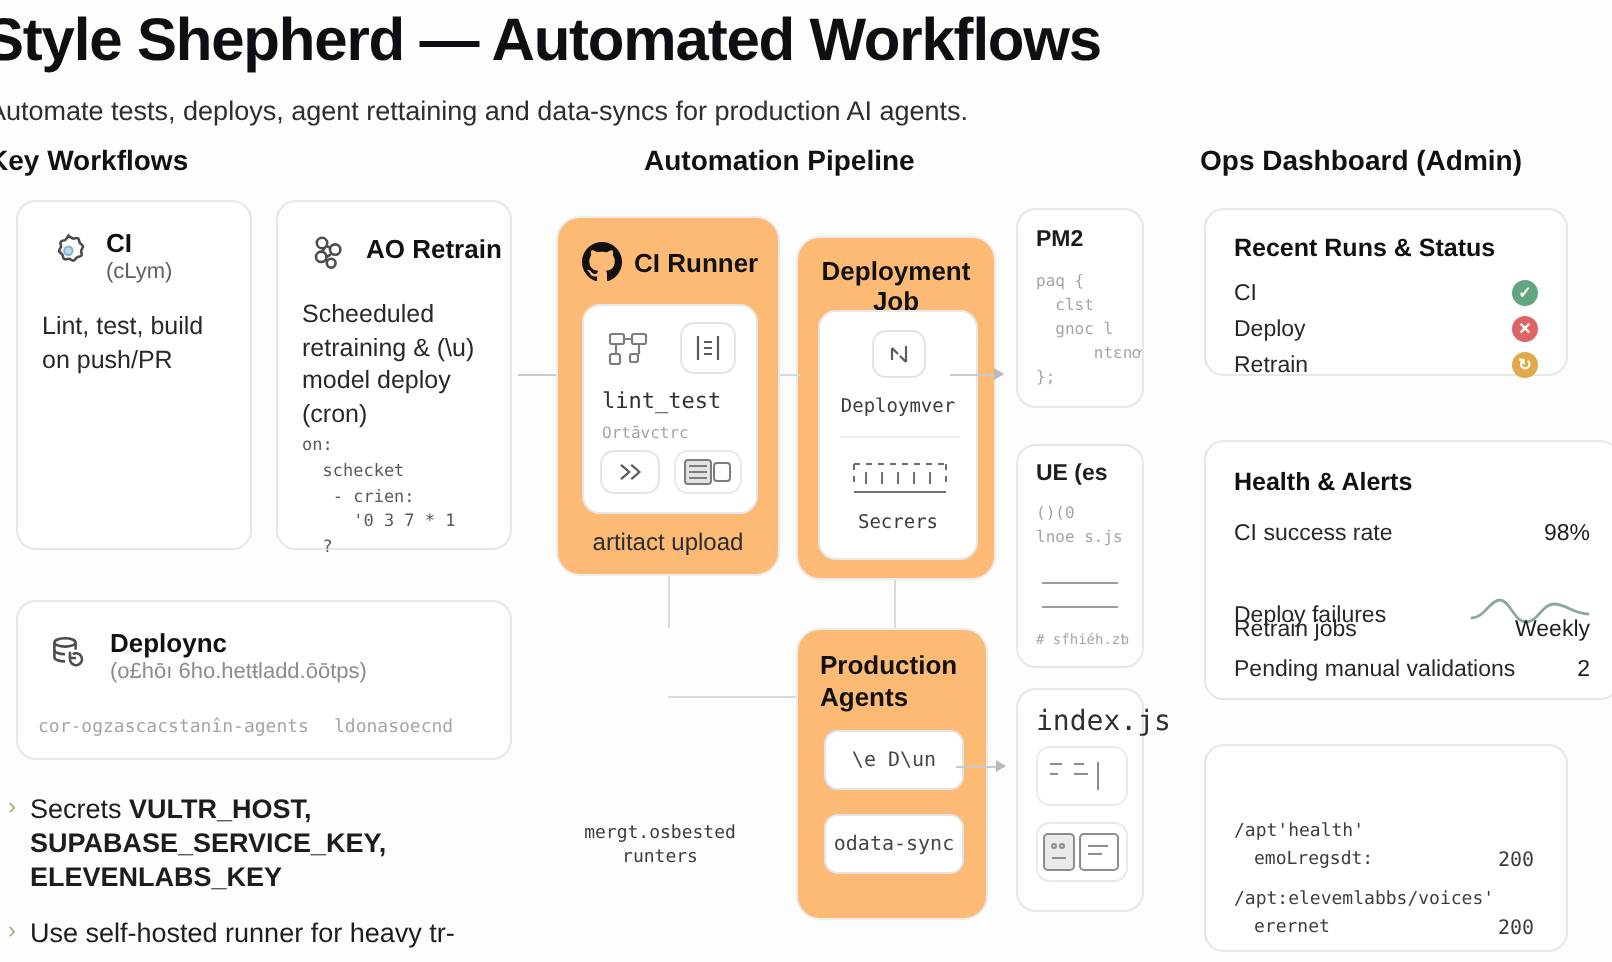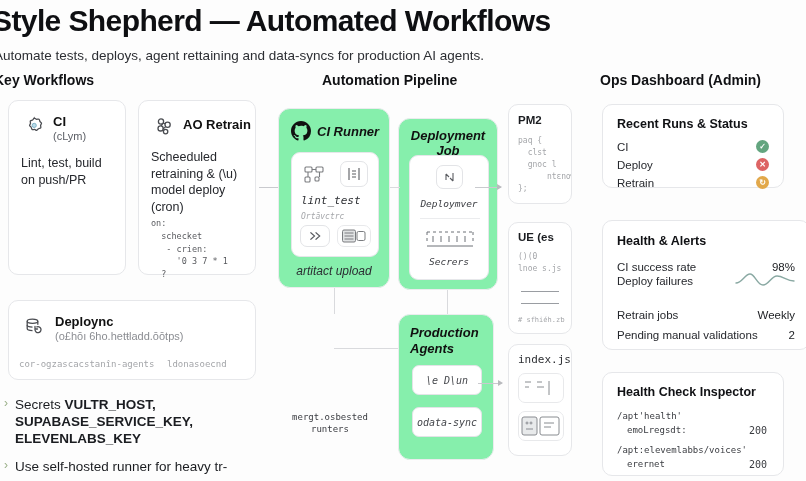--- a/index.html
+++ b/index.html
@@ -29,22 +29,22 @@
   .ch-left{left:-6px;}
   .ch-mid{left:322px;}
   .ch-right{left:600px;}
 
   
   .card{
     position:absolute;background:#fff;border:1px solid #e6e7ea;
     border-radius:10px;box-sizing:border-box;
   }
   .card-soft{
-    position:absolute;background:#86efac;border:1px solid #ebecee;
-    border-radius:12px;box-sizing:border-box;font-style:italic;
+    position:absolute;background:#fdba74;border:1px solid #ebecee;
+    border-radius:12px;box-sizing:border-box;
   }
   .inner{
     position:absolute;background:#fff;border:1px solid #e6e7ea;
     border-radius:9px;box-sizing:border-box;
   }
 
   .wf-title{font-size:13px;font-weight:700;color:#111;line-height:1.15;}
   .wf-sub{font-size:11px;color:#5c5f66;line-height:1.15;}
   .wf-desc{font-size:12.5px;color:#26282d;line-height:1.32;}
   .code{
@@ -286,21 +286,21 @@
   <div class="card" style="left:508px;top:222px;width:64px;height:112px;">
     <div style="position:absolute;left:9px;top:8px;font-size:11.5px;font-weight:600;color:#1b1d21;">UE (es</div>
     <div class="code-blur" style="position:absolute;left:9px;top:28px;font-size:8px;">()(0
 lnoe s.js</div>
     <div class="sep" style="left:12px;top:68px;width:38px;background:#9a9da2;"></div>
     <div class="sep" style="left:12px;top:80px;width:38px;background:#9a9da2;"></div>
     <div class="code-blur" style="position:absolute;left:9px;top:92px;font-size:7px;"># sfhiéh.zƅ</div>
   </div>
 
   <div class="card" style="left:508px;top:344px;width:64px;height:112px;">
-    <div style="position:absolute;left:9px;top:8px;font-family:'DejaVu Sans Mono','Liberation Mono',monospace;font-size:11px;color:#2e3034;text-align:right;">index.js</div>
+    <div style="position:absolute;left:9px;top:8px;font-family:'DejaVu Sans Mono','Liberation Mono',monospace;font-size:14px;color:#2e3034;text-align:right;">index.js</div>
     <div class="chip chip-blur" style="left:9px;top:28px;width:46px;height:30px;">
       <svg width="40" height="24" viewBox="0 0 40 24" fill="none" stroke="#6d7076" stroke-width="1">
         <path d="M4 6h6M4 11h4M16 6h5M16 11h7M28 5v14"></path>
       </svg>
     </div>
     <div class="chip chip-blur" style="left:9px;top:66px;width:46px;height:30px;">
       <svg width="42" height="24" viewBox="0 0 42 24" fill="none" stroke="#6d7076" stroke-width="1">
         <rect x="2" y="3" width="15" height="18" rx="2" fill="#e3e5e7"></rect>
         <circle cx="7" cy="9" r="1"></circle>
           <circle cx="11" cy="9" r="1"></circle>
@@ -326,40 +326,39 @@
       <span class="badge b-err">✕</span>
     </div>
   </div>
 
   <div class="card" style="left:602px;top:220px;width:208px;height:130px;">
     <div class="panel-title" style="position:absolute;left:14px;top:13px;">Health &amp; Alerts</div>
     <div class="row" style="top:40px;">
       <span class="k">CI success rate</span>
       <span class="v">98%</span>
     </div>
-    <div class="row" style="top:50px;gap:28px;">
+    <div class="row" style="top:76px;gap:28px;">
       <span class="k">Deploy failures</span>
       <span class="ic">
         <svg width="60" height="18" viewBox="0 0 60 18" fill="none" stroke="#8aa9a3" stroke-width="1.4" stroke-linecap="round">
           <path d="M1 12c6 0 9-9 14-9s7 11 13 11 8-9 14-9 10 5 17 5"></path>
         </svg>
       </span>
     </div>
     <div class="row" style="top:88px;">
       <span class="k">Retrain jobs</span>
       <span class="v">Weekly</span>
     </div>
     <div class="row" style="top:108px;">
       <span class="k">Pending manual validations</span>
       <span class="v">2</span>
     </div>
   </div>
 
   <div class="card" style="left:602px;top:372px;width:182px;height:104px;">
-    <div class="panel-title" style="position:absolute;left:14px;top:12px;">Health Check Inspector</div>
     <div class="hc-line" style="top:38px;">/apt'health'</div>
     <div class="hc-line" style="top:52px;left:24px;">emoLregsdt:</div>
     <div class="hc-val" style="top:52px;">200</div>
     <div class="hc-line" style="top:72px;">/apt:elevemlabbs/voices'</div>
     <div class="hc-line" style="top:86px;left:24px;">erernet</div>
     <div class="hc-val" style="top:86px;">200</div>
   </div>
 
 </div>
 

